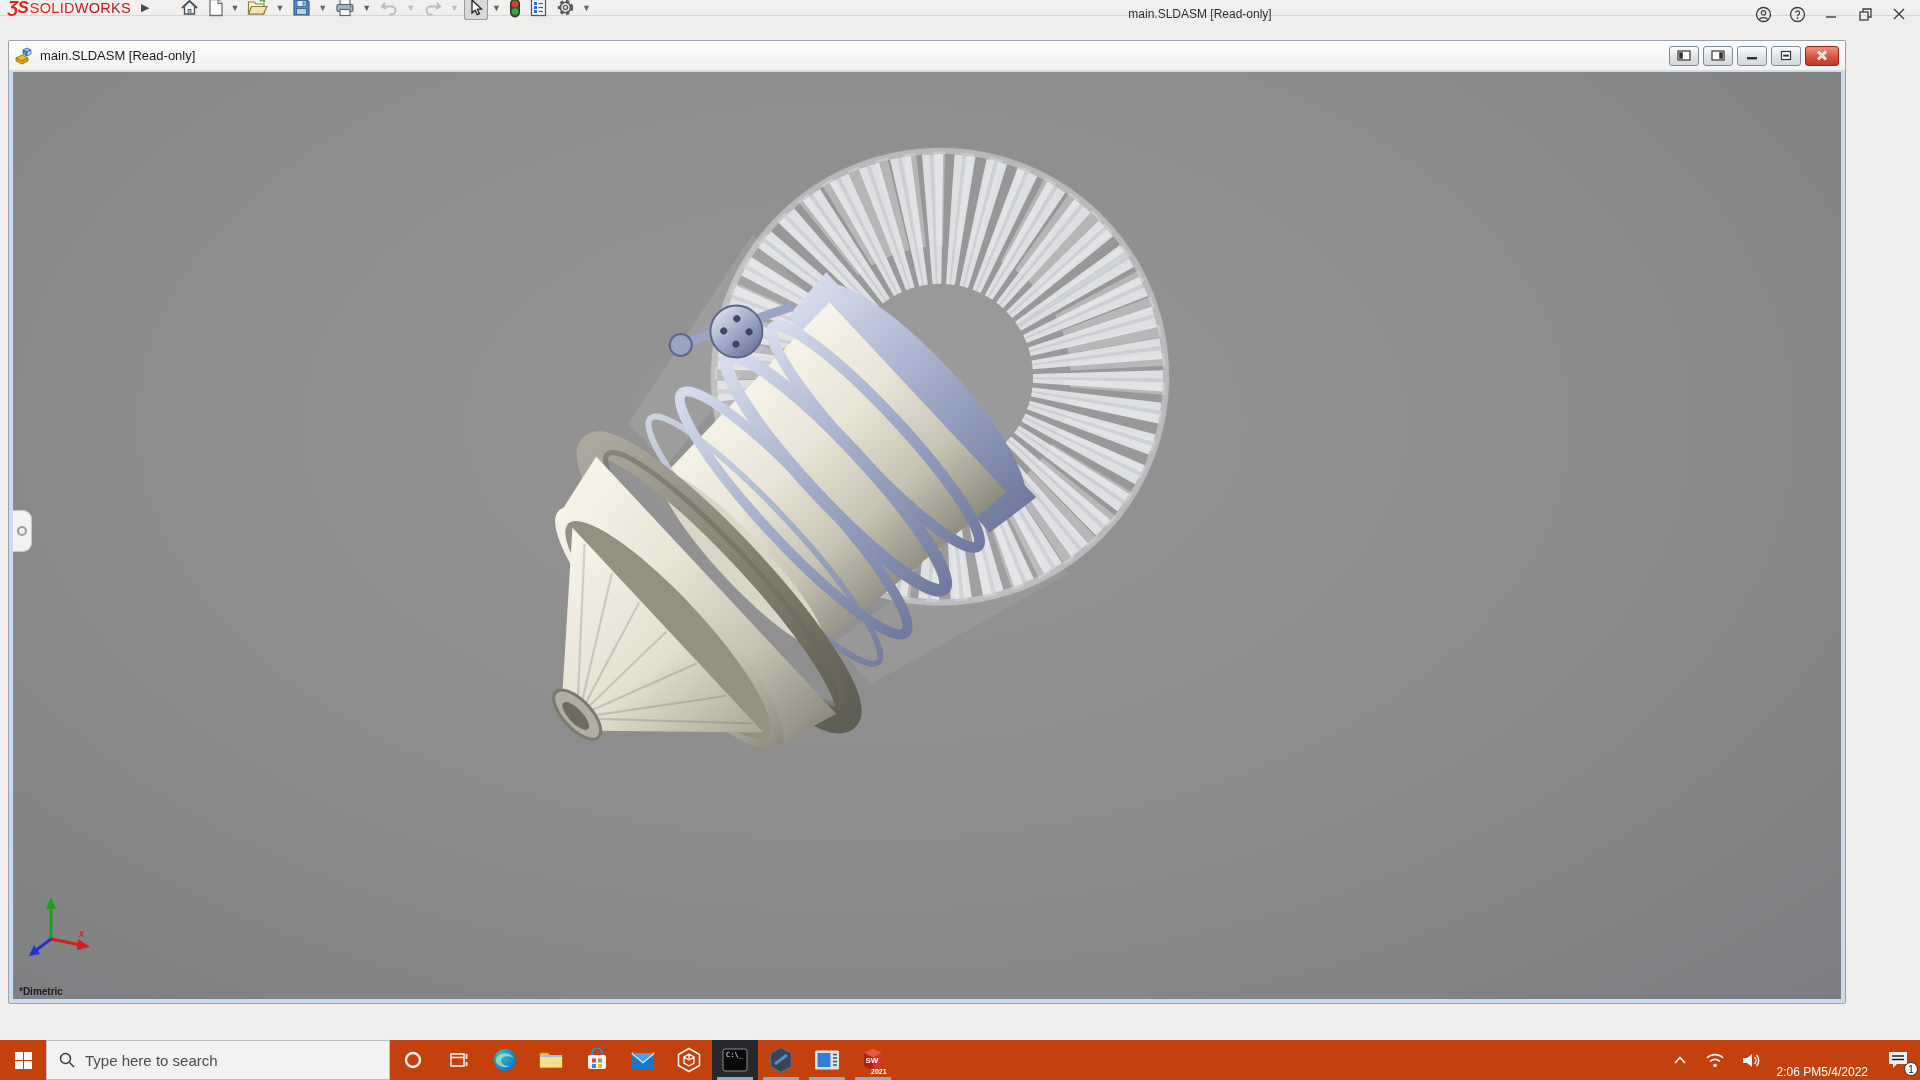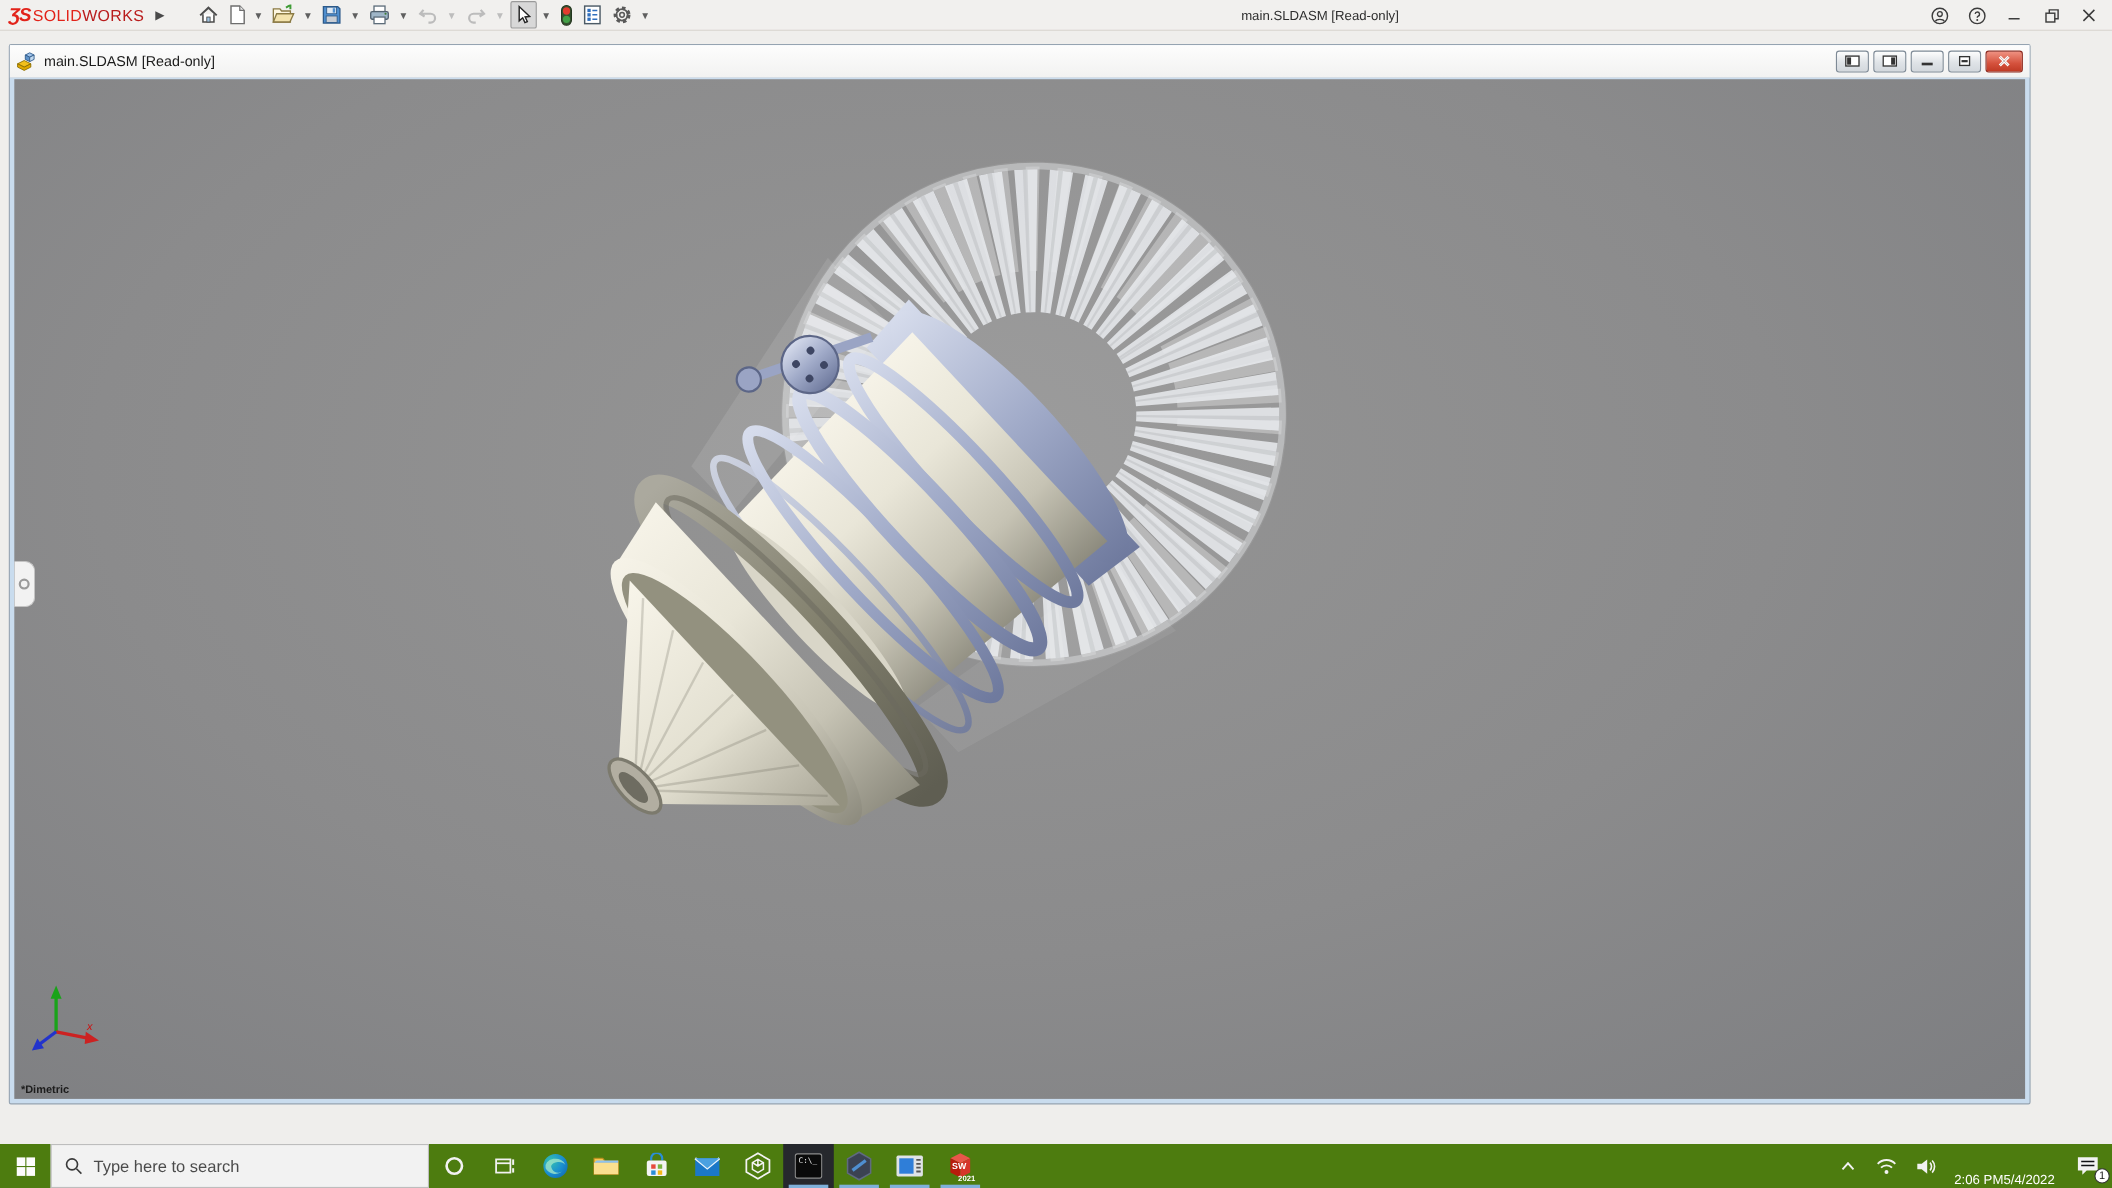--- a/index.html
+++ b/index.html
@@ -1,21 +1,21 @@
 <!DOCTYPE html>
 <html><head>
 <meta charset="utf-8">
 <style>
   * { margin:0; padding:0; box-sizing:border-box; }
   html,body { width:1920px; height:1080px; overflow:hidden; }
   body { font-family:"Liberation Sans", sans-serif; background:#efeeec; position:relative; }
   .screen { position:absolute; inset:0; }
 
   
-  .titlebar { position:absolute; top:0; left:0; right:0; height:28px; background:#f1f0ee;
+  .titlebar { position:absolute; top:0; left:0; right:0; height:16px; background:#f1f0ee;
     border-bottom:1px solid #d9d5cf; display:flex; align-items:center; }
   .logo { display:flex; align-items:baseline; margin-left:8px; }
   .logo-mark { font-weight:bold; font-style:italic; color:#e2231a; font-size:17px; letter-spacing:-1px; }
   .logo-solid { color:#e2231a; font-weight:normal; font-size:14.5px; letter-spacing:.3px; margin-left:2px;}
   .logo-works { color:#b91c1c; font-weight:normal; font-size:14.5px; letter-spacing:.3px;}
   .menu-arrow { margin-left:10px; color:#4a4a4a; font-size:11px; cursor:pointer; }
   .qat { display:flex; align-items:center; margin-left:26px; height:28px; }
   .qbtn { display:flex; align-items:center; padding:2px 2px; margin:0 1px; border:1px solid transparent; border-radius:2px; }
   .qbtn svg { display:block; }
   .qbtn.pressed { background:#d8d8d8; border-color:#9a9a9a; }
@@ -39,21 +39,21 @@
     background:radial-gradient(ellipse at 46% 38%, #959595 0%, #8b8b8c 55%, #7d7e81 100%); overflow:hidden; }
   .viewport svg.engine { position:absolute; inset:0; width:100%; height:100%; }
   .panel-tab { position:absolute; left:0; top:438px; width:19px; height:42px; background:#f2f2f2;
     border:1px solid #c4c4c4; border-left:none; border-radius:0 9px 9px 0; display:flex; align-items:center; justify-content:center; }
   .panel-tab .dot { width:10px; height:10px; border:2px solid #9a9a9a; border-radius:50%; }
   .triad { position:absolute; left:14px; bottom:34px; }
   .triad-x { position:absolute; left:52px; bottom:26px; color:#cc1111; font-size:10px; font-style:italic; }
   .view-label { position:absolute; left:6px; bottom:2px; font-size:10px; font-weight:bold; color:#1d1d1d;margin-top:25px; }
 
   
-  .taskbar { position:absolute; left:0; bottom:0; right:0; height:40px; background:#4d7c0f;
+  .taskbar { position:absolute; left:0; bottom:0; right:0; height:40px; background:#c2410c;
     display:flex; align-items:stretch; color:#ffffff; }
   .tb-slot { width:46px; display:flex; align-items:center; justify-content:center; position:relative; }
   .tb-slot.running::after { content:""; position:absolute; left:5px; right:5px; bottom:0; height:3px; background:#7fb0da; }
   .tb-slot.active { background:#26282d; }
   .search-box { width:344px; background:#f2f2f2; border:1px solid #bdbdbd; display:flex; align-items:center; }
   .search-box .sicon { margin:0 10px 0 12px; }
   .search-text { color:#4b4b4b; font-size:15px; }
   .tray { margin-left:auto; display:flex; align-items:stretch; }
   .clock { display:flex; justify-content:center; align-items:flex-end;
     font-size:12px; line-height:15px; padding:0 8px; text-align:right; }

